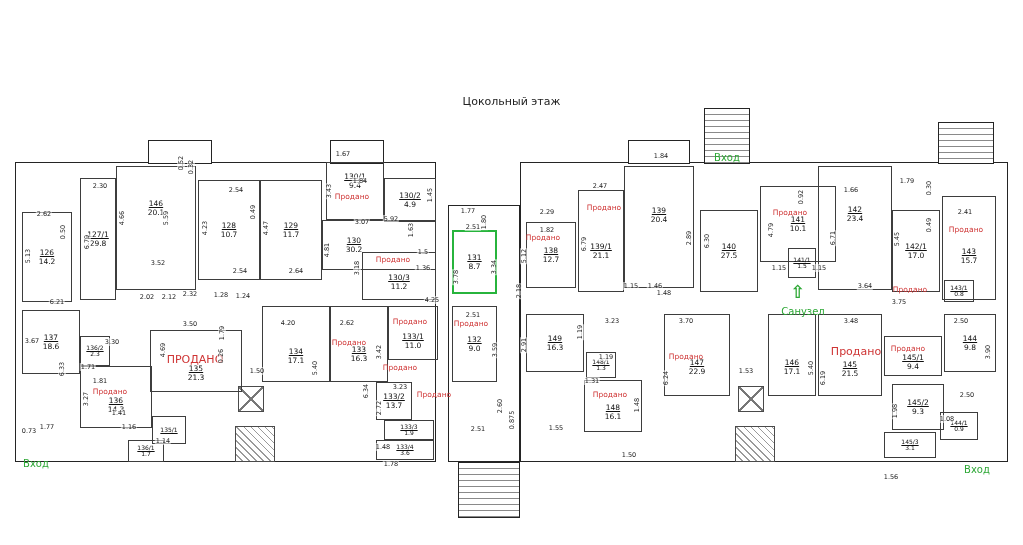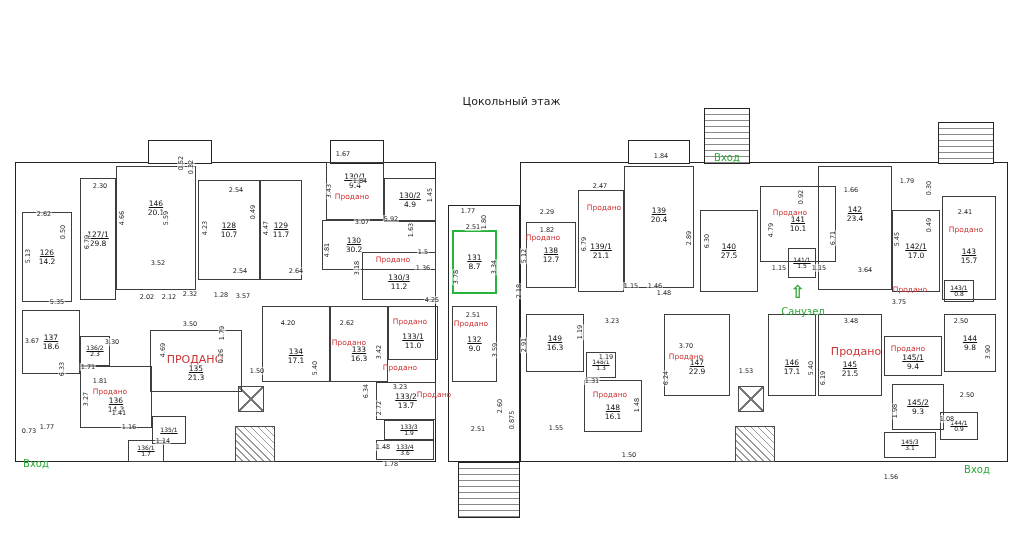--- a/index.html
+++ b/index.html
@@ -77,21 +77,21 @@
       </div>
       <div class="room" style="left: 80px; top: 178px; width: 36px; height: 122px;">
         <div class="lbl"><span class="num">127/1</span><span>29.8</span></div>
       </div>
       <div class="room" style="left: 116px; top: 166px; width: 80px; height: 124px;">
         <div class="lbl" style="transform: translate(0px, -20px);"><span class="num">146</span><span>20.1</span></div>
       </div>
       <div class="room" style="left: 198px; top: 180px; width: 62px; height: 100px;">
         <div class="lbl"><span class="num">128</span><span>10.7</span></div>
       </div>
-      <div class="room" style="left: 260px; top: 180px; width: 42px; height: 100px;">
+      <div class="room" style="left: 260px; top: 180px; width: 62px; height: 100px;">
         <div class="lbl"><span class="num">129</span><span>11.7</span></div>
       </div>
       <div class="room" style="left: 326px; top: 162px; width: 58px; height: 58px;">
         <div class="lbl" style="transform: translate(0px, -10px);"><span class="num">130/1</span><span>9.4</span></div>
       </div>
       <div class="room" style="left: 384px; top: 178px; width: 52px; height: 44px;">
         <div class="lbl"><span class="num">130/2</span><span>4.9</span></div>
       </div>
       <div class="room" style="left: 322px; top: 220px; width: 114px; height: 50px;">
         <div class="lbl" style="transform: translate(-25px, 0px);"><span class="num">130</span><span>30.2</span></div>
@@ -127,21 +127,21 @@
         <div class="lbl"><span class="num">136/2</span><span>2.3</span></div>
       </div>
       <div class="room small" style="left: 152px; top: 416px; width: 34px; height: 28px;">
         <div class="lbl">
           <span class="num">135/1</span>
         </div>
       </div>
       <div class="room small" style="left: 128px; top: 440px; width: 36px; height: 22px;">
         <div class="lbl"><span class="num">136/1</span><span>1.7</span></div>
       </div>
-      <div class="room" style="left: 376px; top: 382px; width: 60px; height: 38px;">
+      <div class="room" style="left: 376px; top: 382px; width: 36px; height: 38px;">
         <div class="lbl"><span class="num">133/2</span><span>13.7</span></div>
       </div>
       <div class="room small" style="left: 384px; top: 420px; width: 50px; height: 20px;">
         <div class="lbl"><span class="num">133/3</span><span>1.9</span></div>
       </div>
       <div class="room small" style="left: 376px; top: 440px; width: 58px; height: 20px;">
         <div class="lbl"><span class="num">133/4</span><span>3.6</span></div>
       </div>
       <div class="room" style="left: 526px; top: 222px; width: 50px; height: 66px;">
         <div class="lbl"><span class="num">138</span><span>12.7</span></div>
@@ -237,22 +237,22 @@
       <div class="dim v" style="left: 253px; top: 212px;">0.49</div>
       <div class="dim v" style="left: 205px; top: 228px;">4.23</div>
       <div class="dim" style="left: 240px; top: 271px;">2.54</div>
       <div class="dim v" style="left: 266px; top: 228px;">4.47</div>
       <div class="dim" style="left: 296px; top: 271px;">2.64</div>
       <div class="dim" style="left: 158px; top: 263px;">3.52</div>
       <div class="dim" style="left: 147px; top: 297px;">2.02</div>
       <div class="dim" style="left: 169px; top: 297px;">2.12</div>
       <div class="dim" style="left: 190px; top: 294px;">2.32</div>
       <div class="dim" style="left: 221px; top: 295px;">1.28</div>
-      <div class="dim" style="left: 243px; top: 296px;">3.57</div>
-      <div class="dim" style="left: 57px; top: 302px;">5.35</div>
+      <div class="dim" style="left: 243px; top: 296px;">1.24</div>
+      <div class="dim" style="left: 57px; top: 302px;">6.21</div>
       <div class="dim" style="left: 343px; top: 154px;">1.67</div>
       <div class="dim v" style="left: 329px; top: 191px;">3.43</div>
       <div class="dim" style="left: 360px; top: 181px;">1.84</div>
       <div class="dim" style="left: 362px; top: 222px;">3.07</div>
       <div class="dim" style="left: 391px; top: 219px;">5.92</div>
       <div class="dim v" style="left: 411px; top: 230px;">1.63</div>
       <div class="dim v" style="left: 430px; top: 195px;">1.45</div>
       <div class="dim v" style="left: 327px; top: 250px;">4.81</div>
       <div class="dim v" style="left: 357px; top: 268px;">3.18</div>
       <div class="dim" style="left: 423px; top: 252px;">1.5</div>
@@ -306,29 +306,29 @@
       <div class="dim" style="left: 631px; top: 286px;">1.15</div>
       <div class="dim" style="left: 655px; top: 286px;">1.46</div>
       <div class="dim" style="left: 664px; top: 293px;">1.48</div>
       <div class="dim v" style="left: 707px; top: 241px;">6.30</div>
       <div class="dim v" style="left: 801px; top: 197px;">0.92</div>
       <div class="dim v" style="left: 771px; top: 230px;">4.79</div>
       <div class="dim" style="left: 779px; top: 268px;">1.15</div>
       <div class="dim" style="left: 851px; top: 190px;">1.66</div>
       <div class="dim v" style="left: 833px; top: 238px;">6.71</div>
       <div class="dim" style="left: 819px; top: 268px;">1.15</div>
-      <div class="dim" style="left: 865px; top: 270px;">3.64</div>
+      <div class="dim" style="left: 865px; top: 286px;">3.64</div>
       <div class="dim" style="left: 899px; top: 302px;">3.75</div>
       <div class="dim v" style="left: 929px; top: 225px;">0.49</div>
       <div class="dim v" style="left: 897px; top: 239px;">5.45</div>
       <div class="dim" style="left: 907px; top: 181px;">1.79</div>
       <div class="dim v" style="left: 929px; top: 188px;">0.30</div>
       <div class="dim" style="left: 965px; top: 212px;">2.41</div>
       <div class="dim" style="left: 612px; top: 321px;">3.23</div>
-      <div class="dim" style="left: 686px; top: 321px; margin-top: 25px;">3.70</div>
+      <div class="dim" style="left: 686px; top: 321px;">3.70</div>
       <div class="dim" style="left: 851px; top: 321px;">3.48</div>
       <div class="dim" style="left: 961px; top: 321px;">2.50</div>
       <div class="dim v" style="left: 666px; top: 378px;">6.24</div>
       <div class="dim v" style="left: 823px; top: 378px;">6.19</div>
       <div class="dim v" style="left: 811px; top: 368px;">5.40</div>
       <div class="dim v" style="left: 988px; top: 352px;">3.90</div>
       <div class="dim" style="left: 592px; top: 381px;">1.31</div>
       <div class="dim" style="left: 606px; top: 357px;">1.19</div>
       <div class="dim v" style="left: 637px; top: 405px;">1.48</div>
       <div class="dim" style="left: 629px; top: 455px;">1.50</div>

